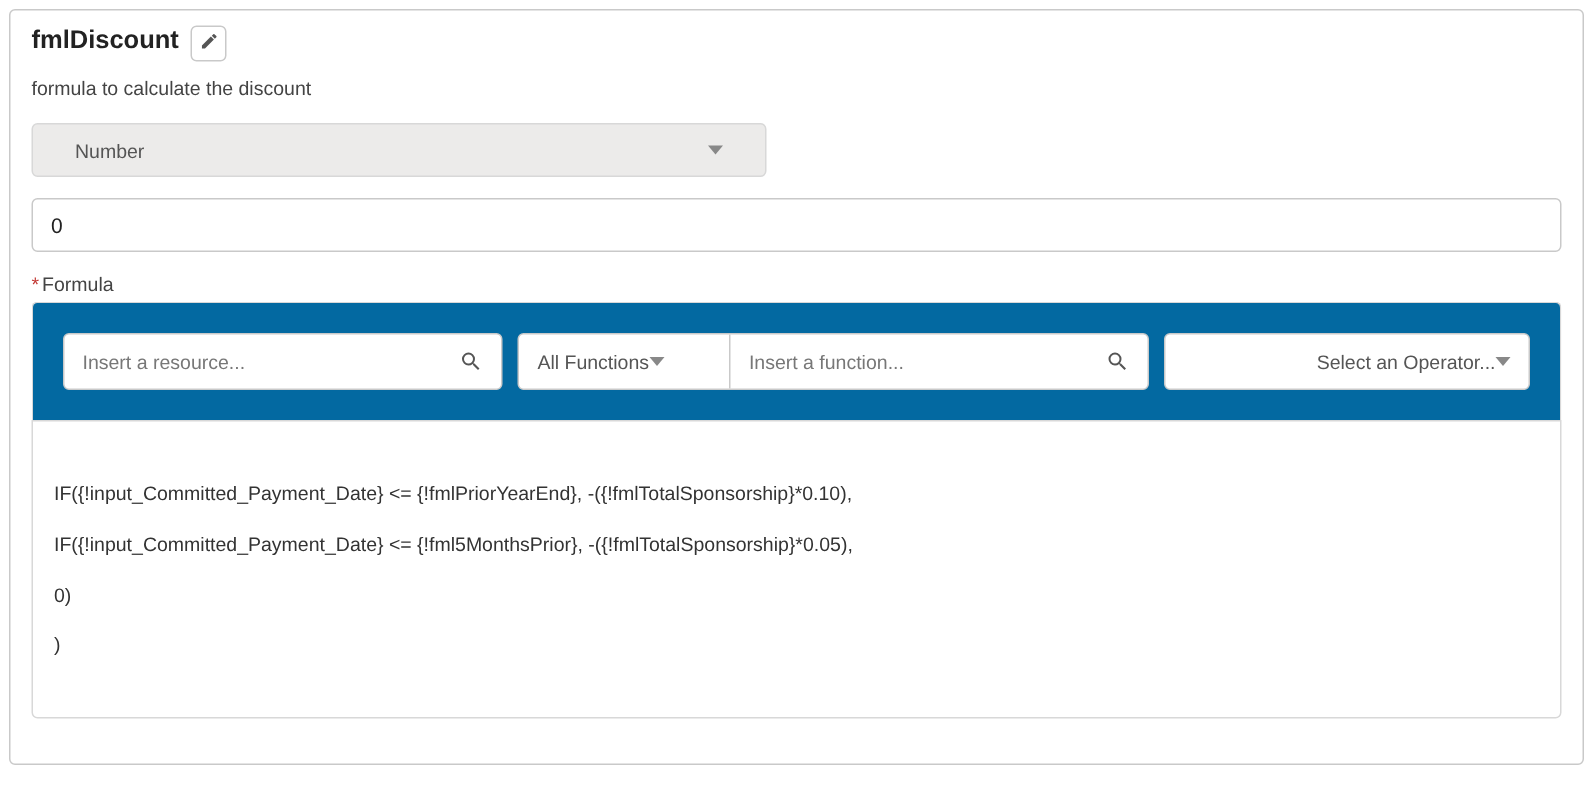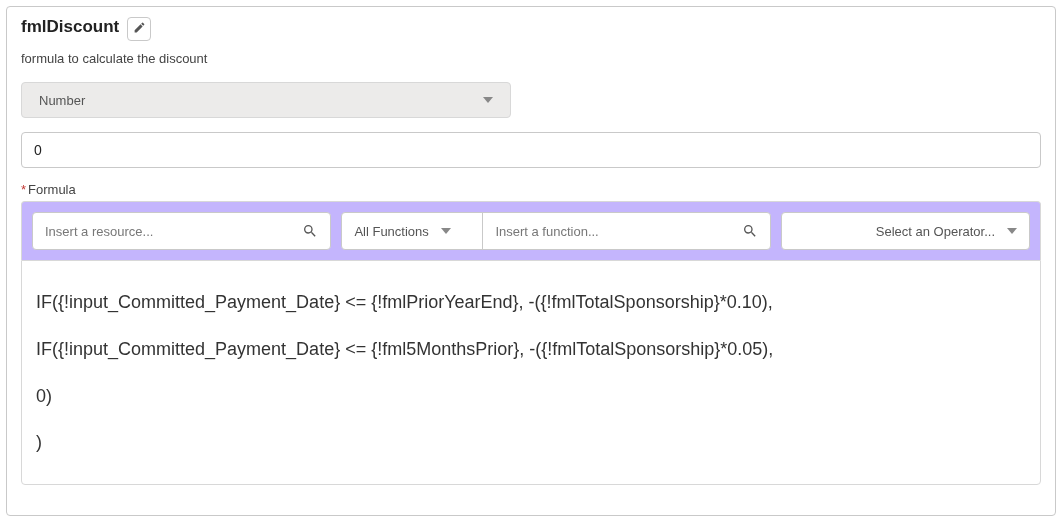--- a/index.html
+++ b/index.html
@@ -67,45 +67,45 @@
     }
     .select-disabled {
       width: 490px;
       height: 36px;
       background: #ecebea;
       border: 1px solid #d8d8d8;
       border-radius: 4px;
       display: flex;
       align-items: center;
       justify-content: space-between;
-      padding: 0 17px;
+      padding: 0 28px;
       color: #555;
       font-size: 13px;
     }
     .caret-down {
       width: 0; height: 0;
       border-left: 5px solid transparent;
       border-right: 5px solid transparent;
       border-top: 6px solid #888;
     }
     .text-input {
       width: 100%;
       height: 36px;
       border: 1px solid #c9c9c9;
       border-radius: 4px;
       padding: 0 12px;
       font-size: 14px;
       color: #222;
     }
     .formula-toolbar {
-      background: #c4b5fd;
+      background: #0369a1;
       border: 1px solid #d8d8d8;
       border-bottom: none;
       border-radius: 4px 4px 0 0;
-      padding: 10px;
+      padding: 20px;
       display: flex;
       gap: 10px;
     }
     .tb-group {
       display: flex;
       border: 1px solid #c9c9c9;
       border-radius: 4px;
       background: #fff;
       height: 38px;
     }
@@ -127,31 +127,30 @@
     }
     .tb-icon svg { width: 16px; height: 16px; fill: #555; }
     .tb-divider {
       width: 1px;
       background: #c9c9c9;
     }
     .tb-select {
       display: flex;
       align-items: center;
       padding: 0 12px;
-      gap: 12px;
       font-size: 13px;
       color: #555;
       cursor: pointer;
     }
     .formula-body {
       border: 1px solid #d8d8d8;
       border-radius: 0 0 4px 4px;
       background: #fff;
-      padding: 18px 14px;
-      font-size: 18px;
+      padding: 31px 14px;
+      font-size: 13px;
       color: #333;
       line-height: 2.6;
       min-height: 150px;
       white-space: pre-wrap;
       position: relative;
     }
     .resize-handle {
       position: absolute;
       right: 2px;
       bottom: 2px;

